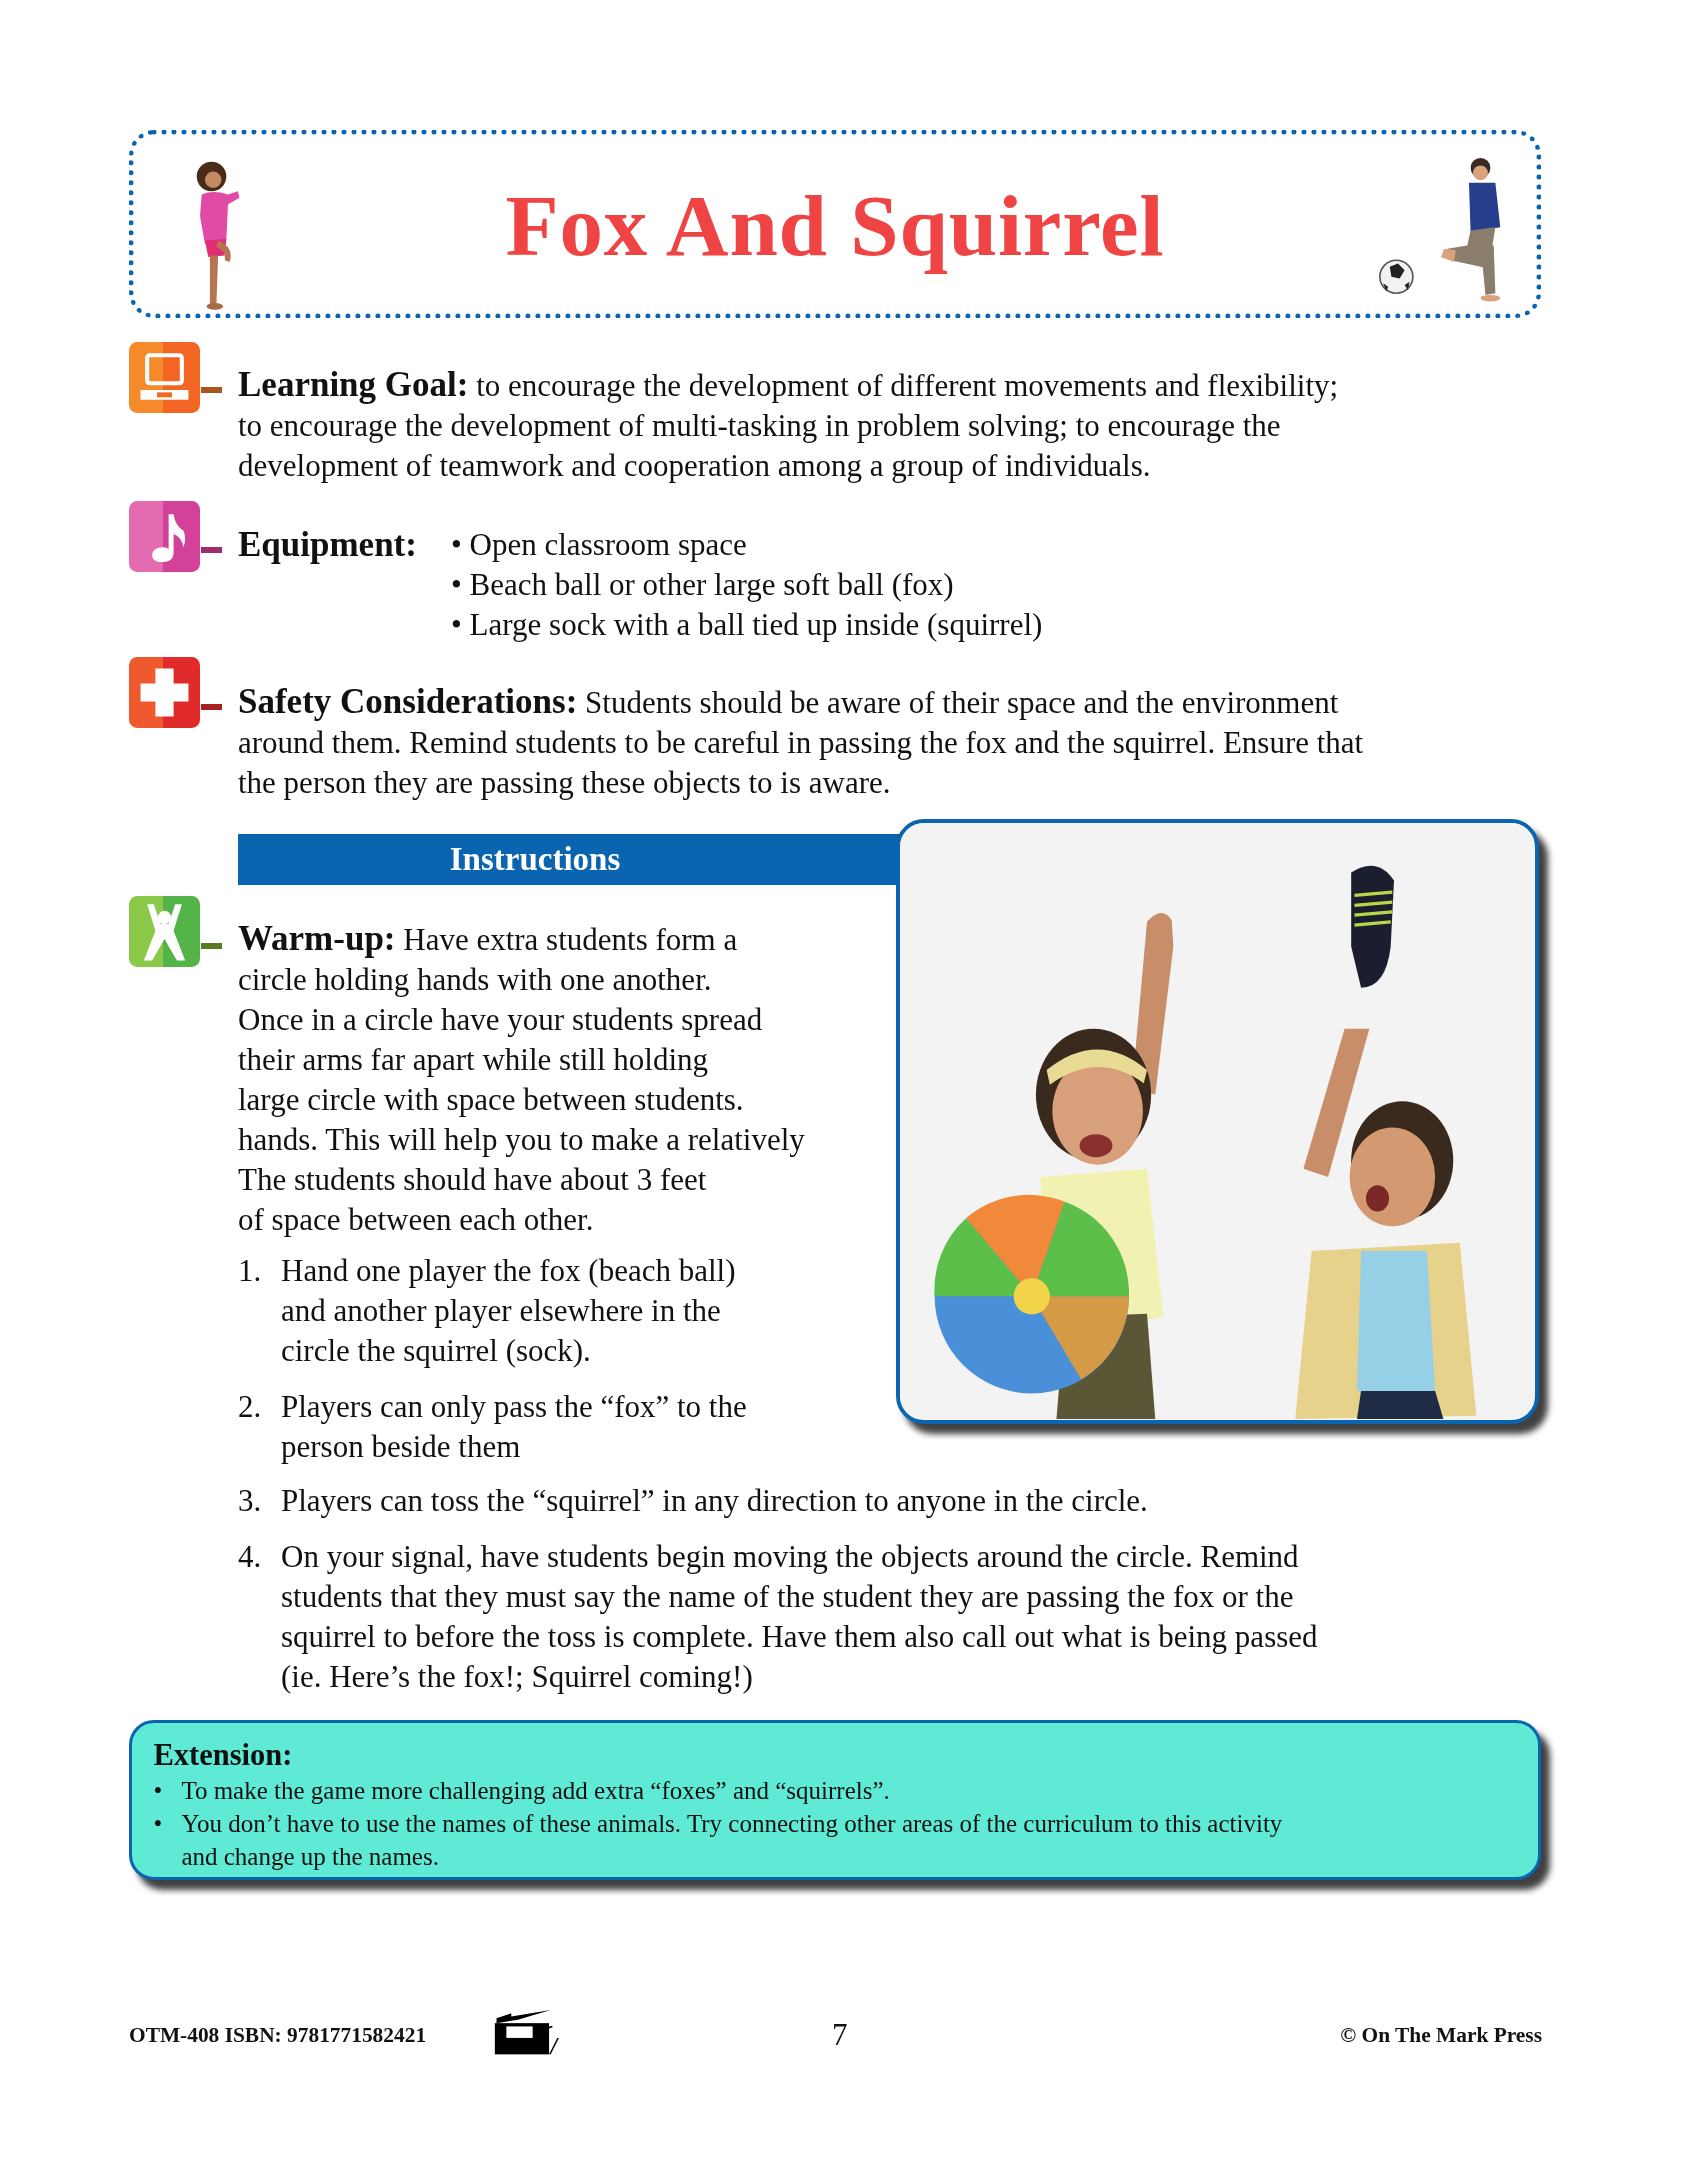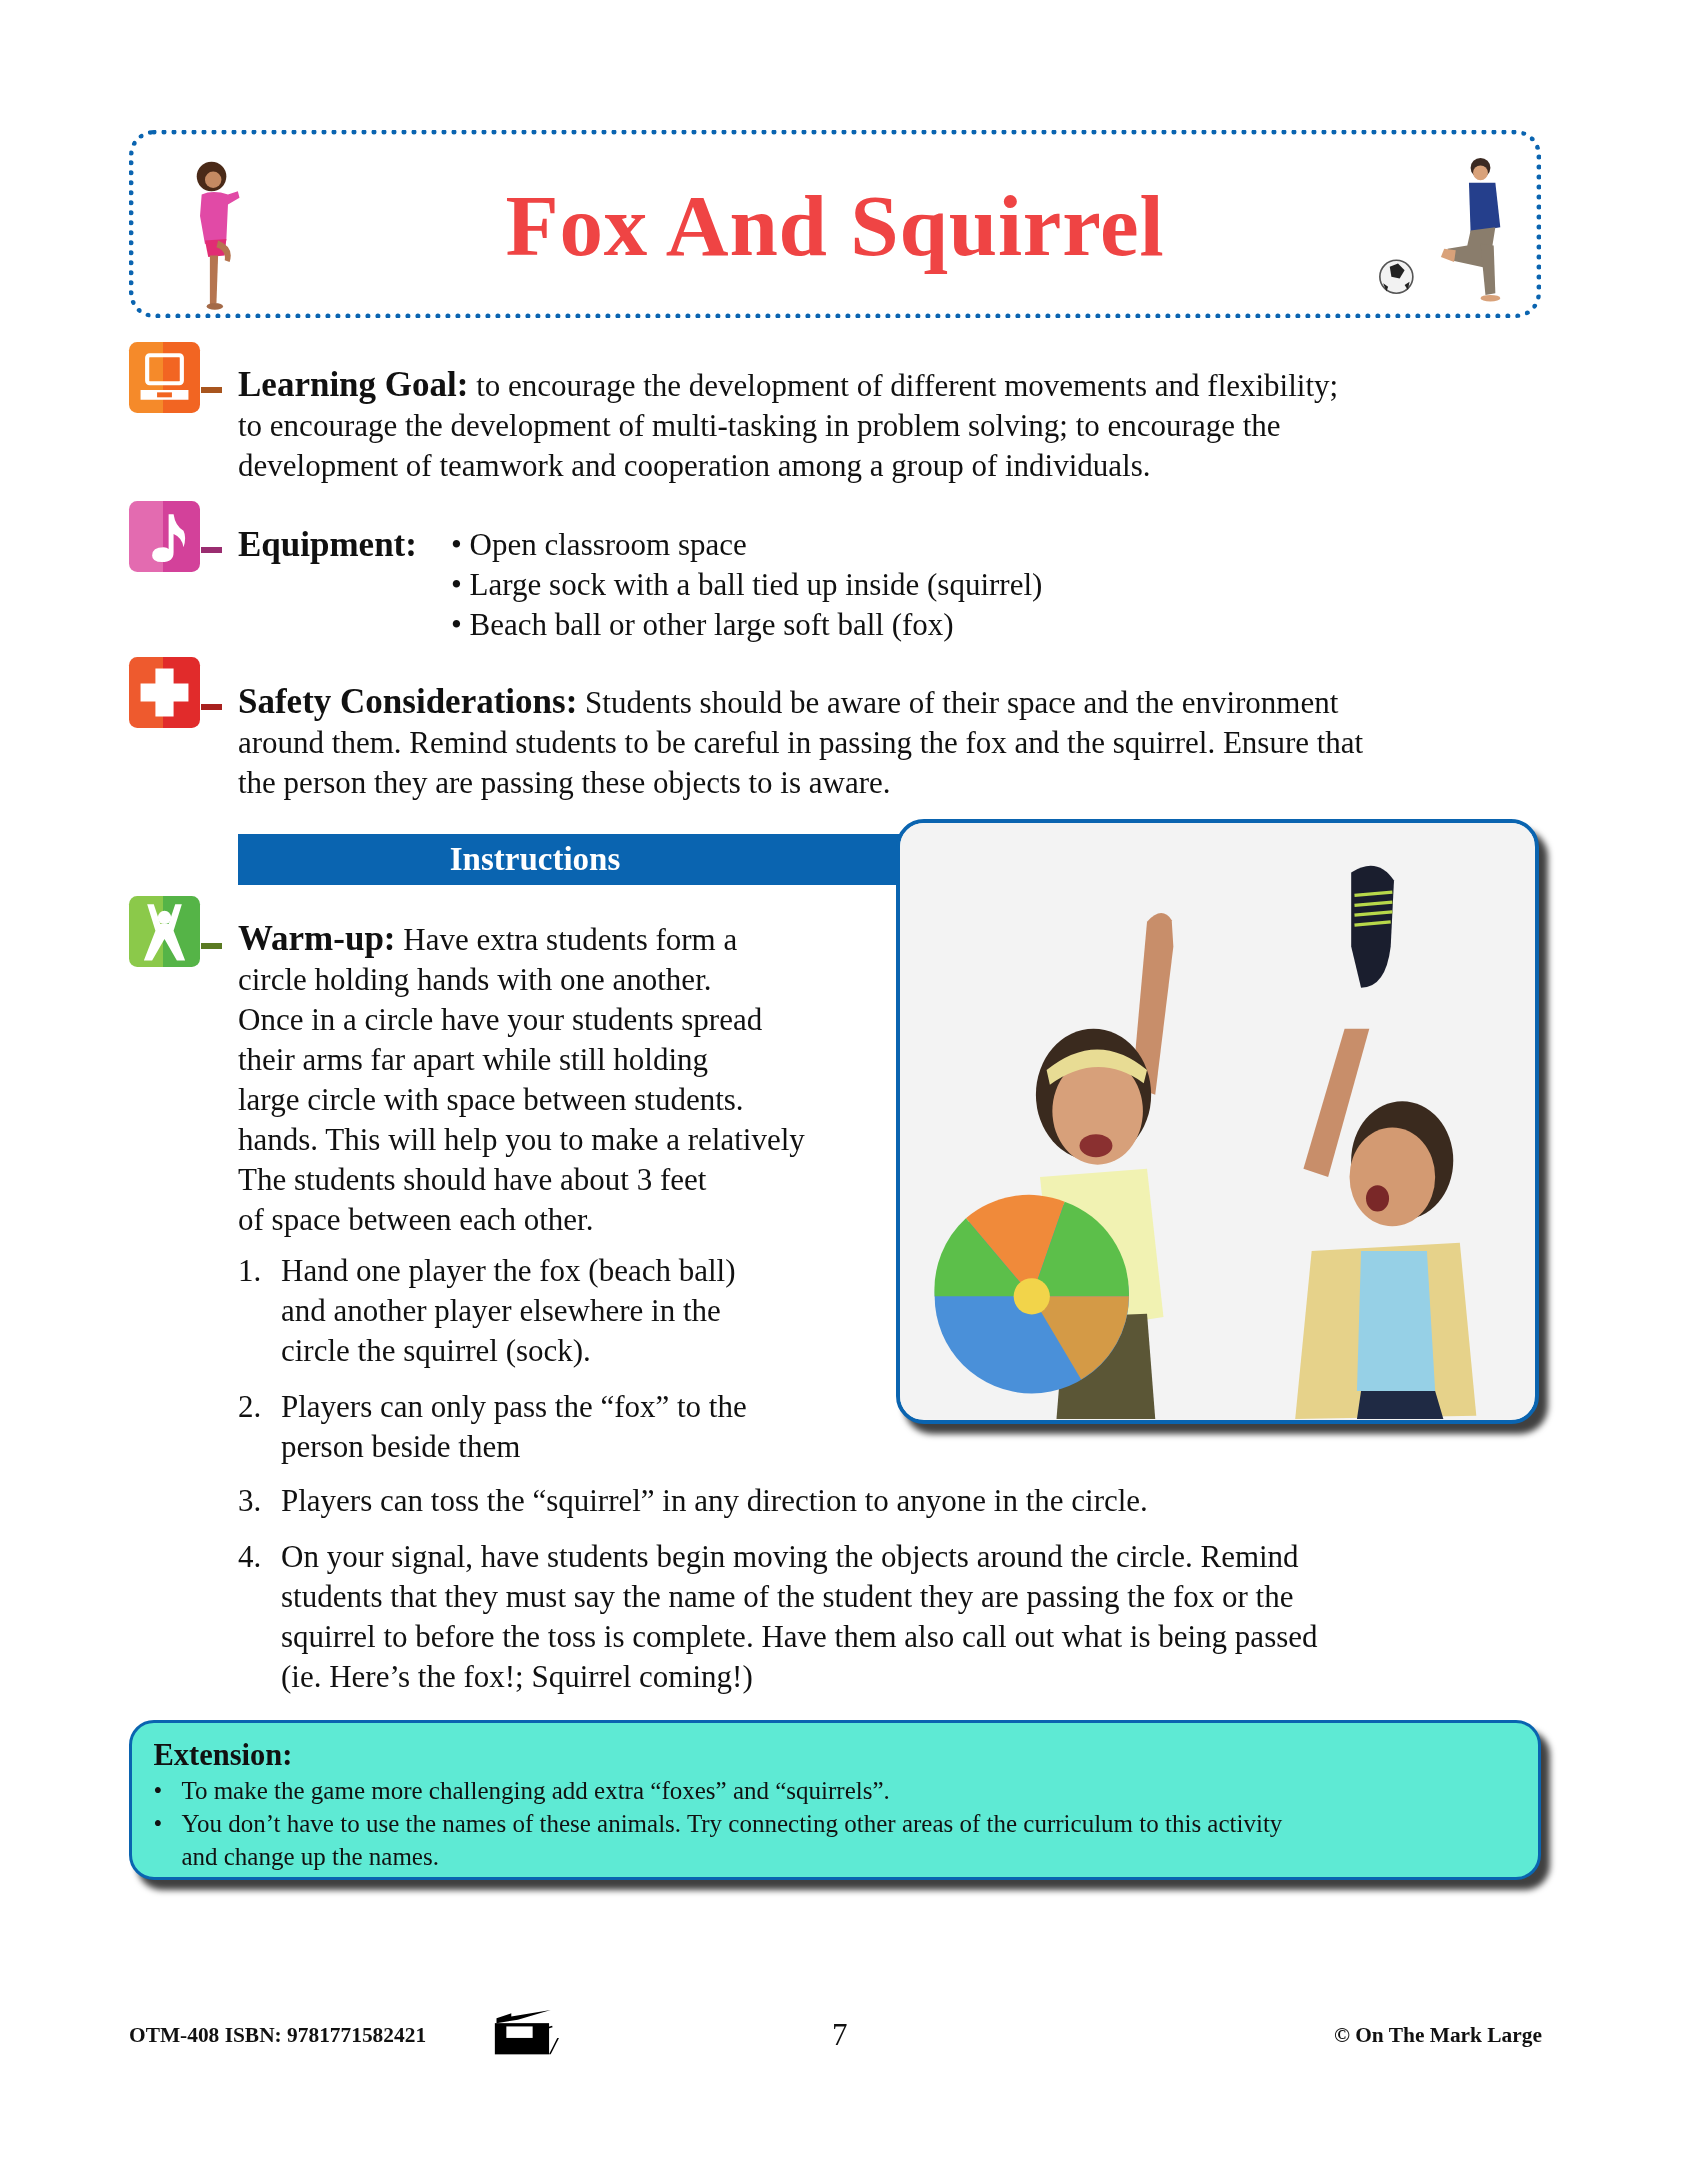--- a/index.html
+++ b/index.html
@@ -93,22 +93,22 @@
   <svg width="71" height="71" viewBox="0 0 86 86">
     <path d="M48 16 L54 16 Q56 30 66 36 Q70 44 66 56 Q64 44 54 40 L54 62 Q54 74 40 74 Q28 74 28 66 Q28 56 42 56 Q46 56 48 58 Z" fill="#fff"></path>
   </svg>
 </div>
 <div class="connector" style="left:201px; top:547px; background:#9a2d70;"></div>
 <div class="para" style="left:238px; top:525px; width:412px;">
   <span class="lbl">Equipment:</span>
 </div>
 <div class="eq-list" style="left:451px; top:525px; width:906px;">
   <div>• Open classroom space</div>
+  <div>• Beach ball or other large soft ball (fox)</div>
   <div>• Large sock with a ball tied up inside (squirrel)</div>
-  <div>• Beach ball or other large soft ball (fox)</div>
 </div>
 
 <div class="sec-icon" style="left:129px; top:657px; background:linear-gradient(90deg,#ee5a2e 0%,#ee5a2e 48%,#e12b2b 48%,#e12b2b 100%);">
   <svg width="71" height="71" viewBox="0 0 86 86">
     <path d="M32 14 L54 14 L54 32 L72 32 L72 54 L54 54 L54 72 L32 72 L32 54 L14 54 L14 32 L32 32 Z" fill="#fff"></path>
   </svg>
 </div>
 <div class="connector" style="left:201px; top:704px; background:#a8201e;"></div>
 <div class="para" style="left:238px; top:682px; width:1335px;">
   <div style="white-space:nowrap;"><span class="lbl">Safety Considerations:</span> <span>Students should be aware of their space and the environment</span></div>
@@ -223,14 +223,14 @@
 
 <div class="footer" style="left:129px;">OTM-408  ISBN: 9781771582421</div>
 <svg class="abs" style="left:493px; top:2010px;" width="99" height="46" viewBox="0 0 120 56">
   <path d="M4 10 L22 4 L22 8 L70 0 L30 12 L4 16 Z" fill="#000"></path>
   <rect x="2" y="16" width="66" height="38" fill="#000"></rect>
   <rect x="16" y="20" width="32" height="14" fill="#fff"></rect>
   <path d="M68 54 L78 34 L80 34 L70 54 Z" fill="#000"></path>
   <path d="M66 22 L72 20" stroke="#000" stroke-width="2"></path>
 </svg>
 <div class="page-num">7</div>
-<div class="footer" style="right:145px;">© On The Mark Large</div>
+<div class="footer" style="right:145px;">© On The Mark Press</div>
 
 
 </body></html>

